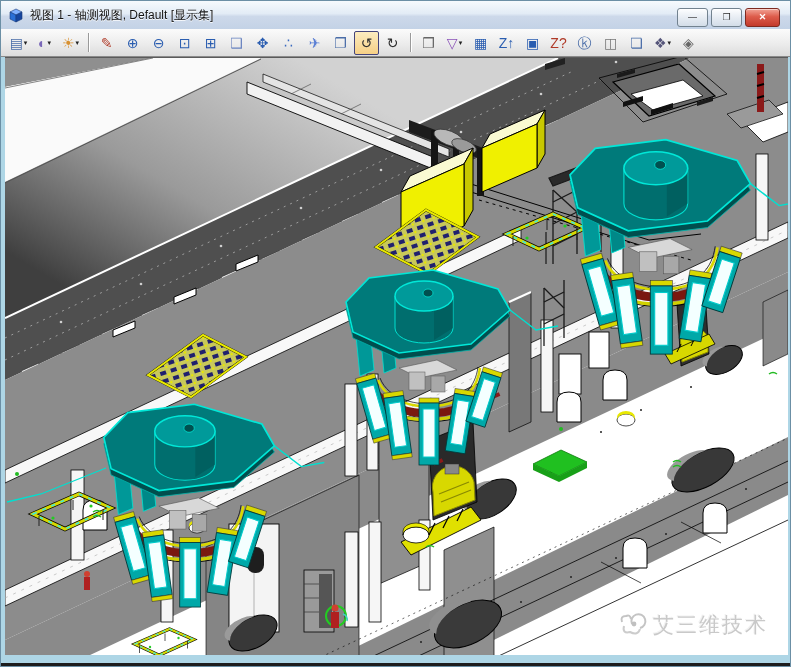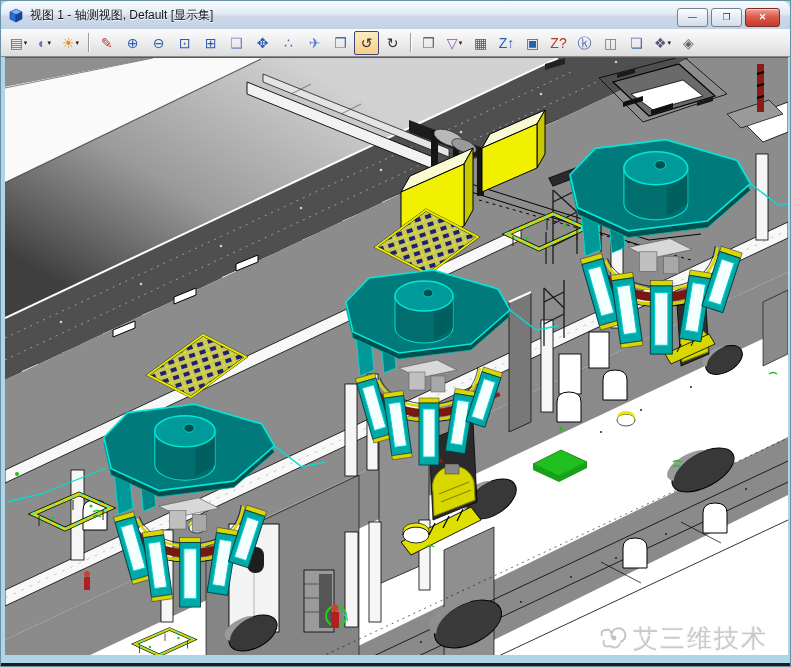--- a/index.html
+++ b/index.html
@@ -1,21 +1,21 @@
 <!DOCTYPE html>
 <html><head>
 <meta charset="utf-8">
 <style>
   html,body{margin:0;padding:0;background:#333;}
   .window{position:relative;width:791px;height:667px;background:#aed6e6;
     font-family:"Liberation Sans",sans-serif;overflow:hidden;
     border:1px solid #6b8fa5;box-sizing:border-box;}
   .titlebar{position:absolute;top:0;left:0;right:0;height:28px;
     background:linear-gradient(#f6fafd,#e3ecf6 45%,#cdd9ea 55%,#c3d2e6);
-    display:flex;align-items:center;padding-left:7px;border-radius:8px;}
+    display:flex;align-items:center;padding-left:7px;}
   .app-icon{width:16px;height:16px;flex:0 0 auto;}
   .title{font-size:12px;color:#141414;margin-left:6px;
     text-shadow:0 1px 0 rgba(255,255,255,.9);white-space:nowrap;}
   .win-btns{position:absolute;right:10px;top:7px;display:flex;gap:3px;}
   .win-btn{width:29px;height:17px;border:1px solid #72828f;border-radius:3px;
     background:linear-gradient(#fdfeff,#e9eef4 45%,#d3dde8);
     display:flex;align-items:center;justify-content:center;
     font-size:9px;color:#2a2a2a;box-shadow:inset 0 1px 0 #fff;line-height:1;}
   .win-btn.close{width:33px;background:linear-gradient(#f2a496,#dd5c4b 45%,#c23a2c);
     border-color:#7e2a20;color:#fff;font-weight:bold;box-shadow:inset 0 1px 0 rgba(255,255,255,.5);}
@@ -25,22 +25,22 @@
     padding-left:5px;gap:1px;}
   .tb-btn{height:22px;min-width:21px;padding:0 1px;display:flex;align-items:center;
     justify-content:center;font-size:14px;line-height:1;border:1px solid transparent;
     border-radius:2px;color:#444;}
   .tb-btn.active{background:linear-gradient(#fcecc0,#f6d086);border:1px solid #44447a;}
   .tb-arrow{font-size:7px;color:#222;margin-left:1px;}
   .tb-sep{width:1px;height:19px;background:#9a9a9a;margin:0 4px;box-shadow:1px 0 0 #fff;flex:0 0 auto;}
   .viewport{position:absolute;top:56px;left:4px;width:783px;height:597px;
     background:#ffffff;overflow:hidden;border-top:1px solid #5a5a5a;}
   .viewport svg{display:block;}
-  .watermark{position:absolute;right:20px;bottom:0;display:flex;align-items:center;gap:5px;
-    color:#c9c9c9;font-size:25px;letter-spacing:2px;
+  .watermark{position:absolute;right:20px;bottom:16px;display:flex;align-items:center;gap:5px;
+    color:#c9c9c9;font-size:21px;letter-spacing:2px;
     text-shadow:1px 1px 0 #ffffff,-1px -1px 0 #f2f2f2;user-select:none;}
   .bottom-strip{position:absolute;left:0;right:0;bottom:0;height:3px;background:#1d1d1d;}
 </style>
 </head>
 <body>
 
 <div class="window">
 
   <div class="titlebar">
     <svg class="app-icon" viewBox="0 0 16 16">

